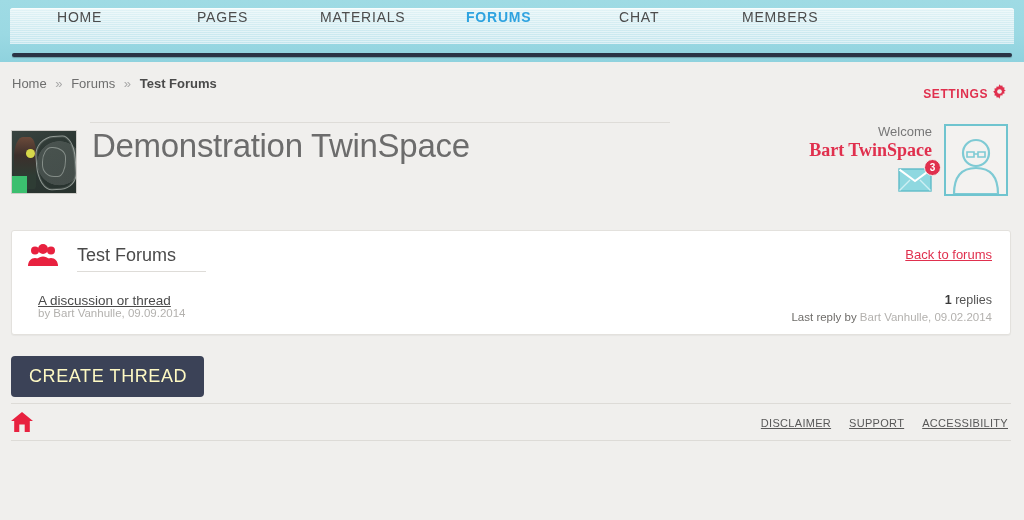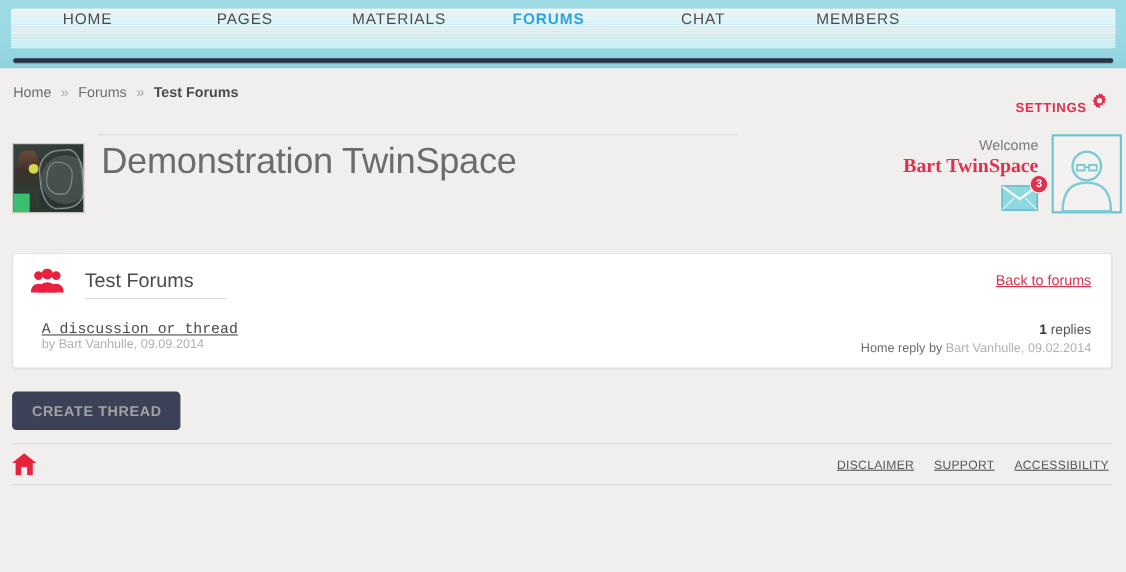--- a/index.html
+++ b/index.html
@@ -43,21 +43,21 @@
     position: absolute; left: 12px; top: 76px;
     font-size: 13px; color: #7a7a7a;
   }
   .breadcrumb span { color: #6e6e6e; }
   .breadcrumb .sep { color: #a8a8a8; margin: 0 5px; }
   .breadcrumb .cur { color: #4a4a4a; font-weight: bold; }
 
   
   .settings {
     position: absolute; right: 16px; top: 83px;
-    display: flex; align-items: flex-end; gap: 3px;
+    display: flex; align-items: center; gap: 3px;
   }
   .settings-label {
     font-size: 12px; font-weight: bold; letter-spacing: .6px; color: #e0304e;
   }
 
   
   .thumb {
     position: absolute; left: 11px; top: 130px; width: 66px; height: 64px;
     background:
       radial-gradient(circle at 74% 52%, rgba(255,255,255,.13) 0 38%, rgba(255,255,255,0) 39%),
@@ -88,21 +88,21 @@
   .title-rule {
     position: absolute; left: 90px; top: 122px; width: 580px; height: 1px;
     background: #dedcd8;
   }
   .page-title {
     position: absolute; left: 92px; top: 127px;
     font-size: 33px; font-weight: normal; color: #6c6c6c; letter-spacing: -.3px;
   }
 
   
-  .welcome-wrap { position: absolute; right: 4px; top: 122px; display: flex; align-items: flex-start; }
+  .welcome-wrap { position: absolute; right: 16px; top: 122px; display: flex; align-items: flex-end; }
   .welcome-text { text-align: right; padding-right: 12px; padding-top: 2px; }
   .welcome-lbl { font-size: 13px; color: #777; }
   .welcome-name {
     font-family: "Liberation Serif", serif;
     font-size: 18px; font-weight: bold; color: #e0304e; margin-top: 1px; white-space: nowrap;
   }
   .mail-wrap { position: relative; display: inline-block; margin-top: 6px; }
   .badge {
     position: absolute; right: -9px; top: -8px;
     min-width: 17px; height: 17px; border-radius: 9px;
@@ -125,42 +125,42 @@
   .card-title {
     font-size: 18px; color: #4a4a4a; margin-left: 19px;
     border-bottom: 1px solid #dedcd8; padding-bottom: 5px; padding-right: 30px;
   }
   .back-link {
     position: absolute; right: 18px; top: 16px;
     font-size: 13px; color: #e0304e; text-decoration: underline;
   }
   .thread-title {
     position: absolute; left: 26px; top: 62px;
-    font-size: 13.5px; color: #4a4a4a; text-decoration: underline; font-weight: normal; font-family: Liberation Mono, monospace;
+    font-size: 13.5px; color: #4a4a4a; text-decoration: underline; font-weight: normal;
   }
   .thread-meta {
     position: absolute; left: 26px; top: 76px;
     font-size: 11.5px; color: #b3b1ae;
   }
   .replies {
     position: absolute; right: 18px; top: 62px;
     font-size: 12.5px; color: #545454; text-align: right;
   }
   .replies b { color: #3a3a3a; }
   .lastreply {
     position: absolute; right: 18px; top: 80px;
     font-size: 11.5px; color: #6e6c69;
   }
   .lastreply .dim { color: #b3b1ae; }
 
   
   .btn-create {
     position: absolute; left: 11px; top: 356px;
-    background: #3b4257; color: #a3a3a3; border: none; border-radius: 4px;
-    font-size: 13px; font-weight: bold; letter-spacing: .6px;
+    background: #3b4257; color: #fef9c3; border: none; border-radius: 4px;
+    font-size: 18px; font-weight: normal; letter-spacing: .6px;
     padding: 10px 17px 10px 18px; cursor: pointer;
     font-family: "Liberation Sans", sans-serif;
   }
 
   
   .footer-rule-top {
     position: absolute; left: 11px; top: 403px; width: 1000px; height: 1px; background: #dddbd7;
   }
   .footer-rule-bot {
     position: absolute; left: 11px; top: 440px; width: 1000px; height: 1px; background: #dddbd7;
@@ -253,21 +253,21 @@
   </div>
   <a class="back-link" href="#">Back to forums</a>
 
   <div>
     <a class="thread-title" href="#">A discussion or thread</a>
     <div class="thread-meta">by Bart Vanhulle, 09.09.2014</div>
     <div class="replies">
       <b>1</b><span> replies</span>
     </div>
     <div class="lastreply">
-      <span>Home reply by </span><span class="dim">Bart Vanhulle, 09.02.2014</span>
+      <span>Last reply by </span><span class="dim">Bart Vanhulle, 09.02.2014</span>
     </div>
   </div>
 </div>
 
 <button class="btn-create">CREATE THREAD</button>
 
 <div class="footer-rule-top"></div>
 <div class="home-icon-wrap">
   <svg width="22" height="20" viewBox="0 0 22 20" fill="#e8213f">
     <path d="M11 0 L22 9 h-3.2 v11 H3.2 V9 H0 Z"></path>

